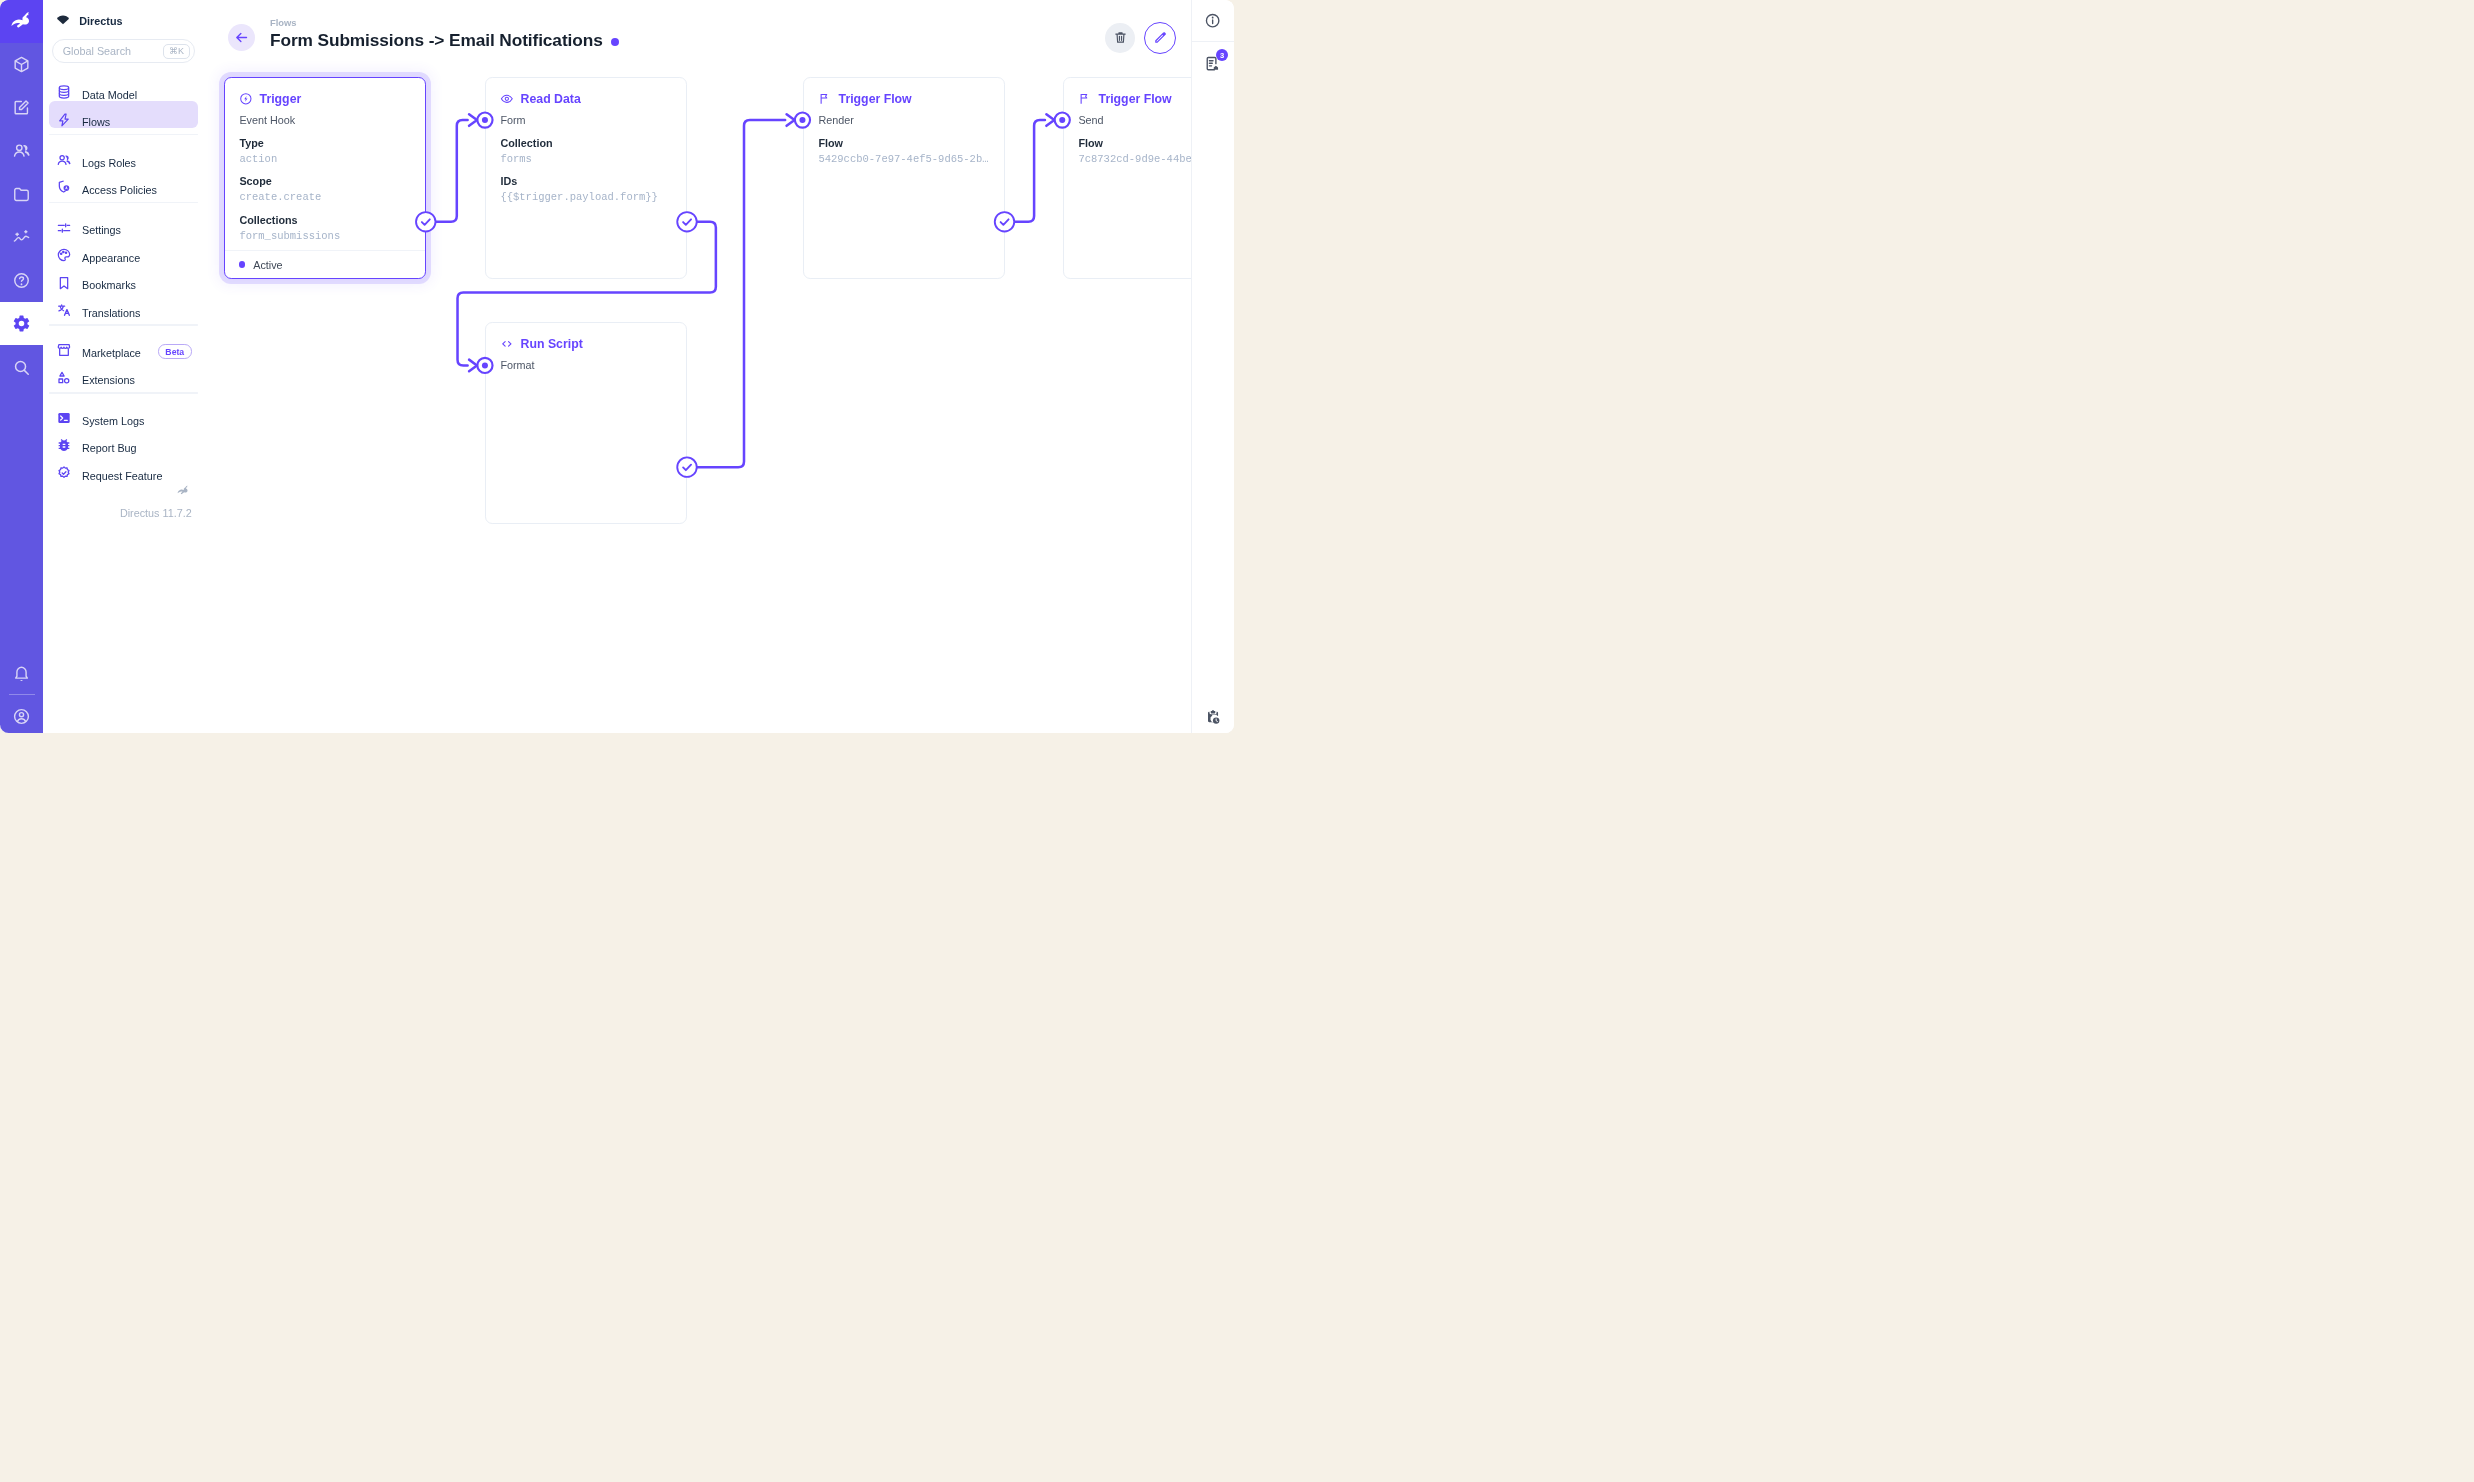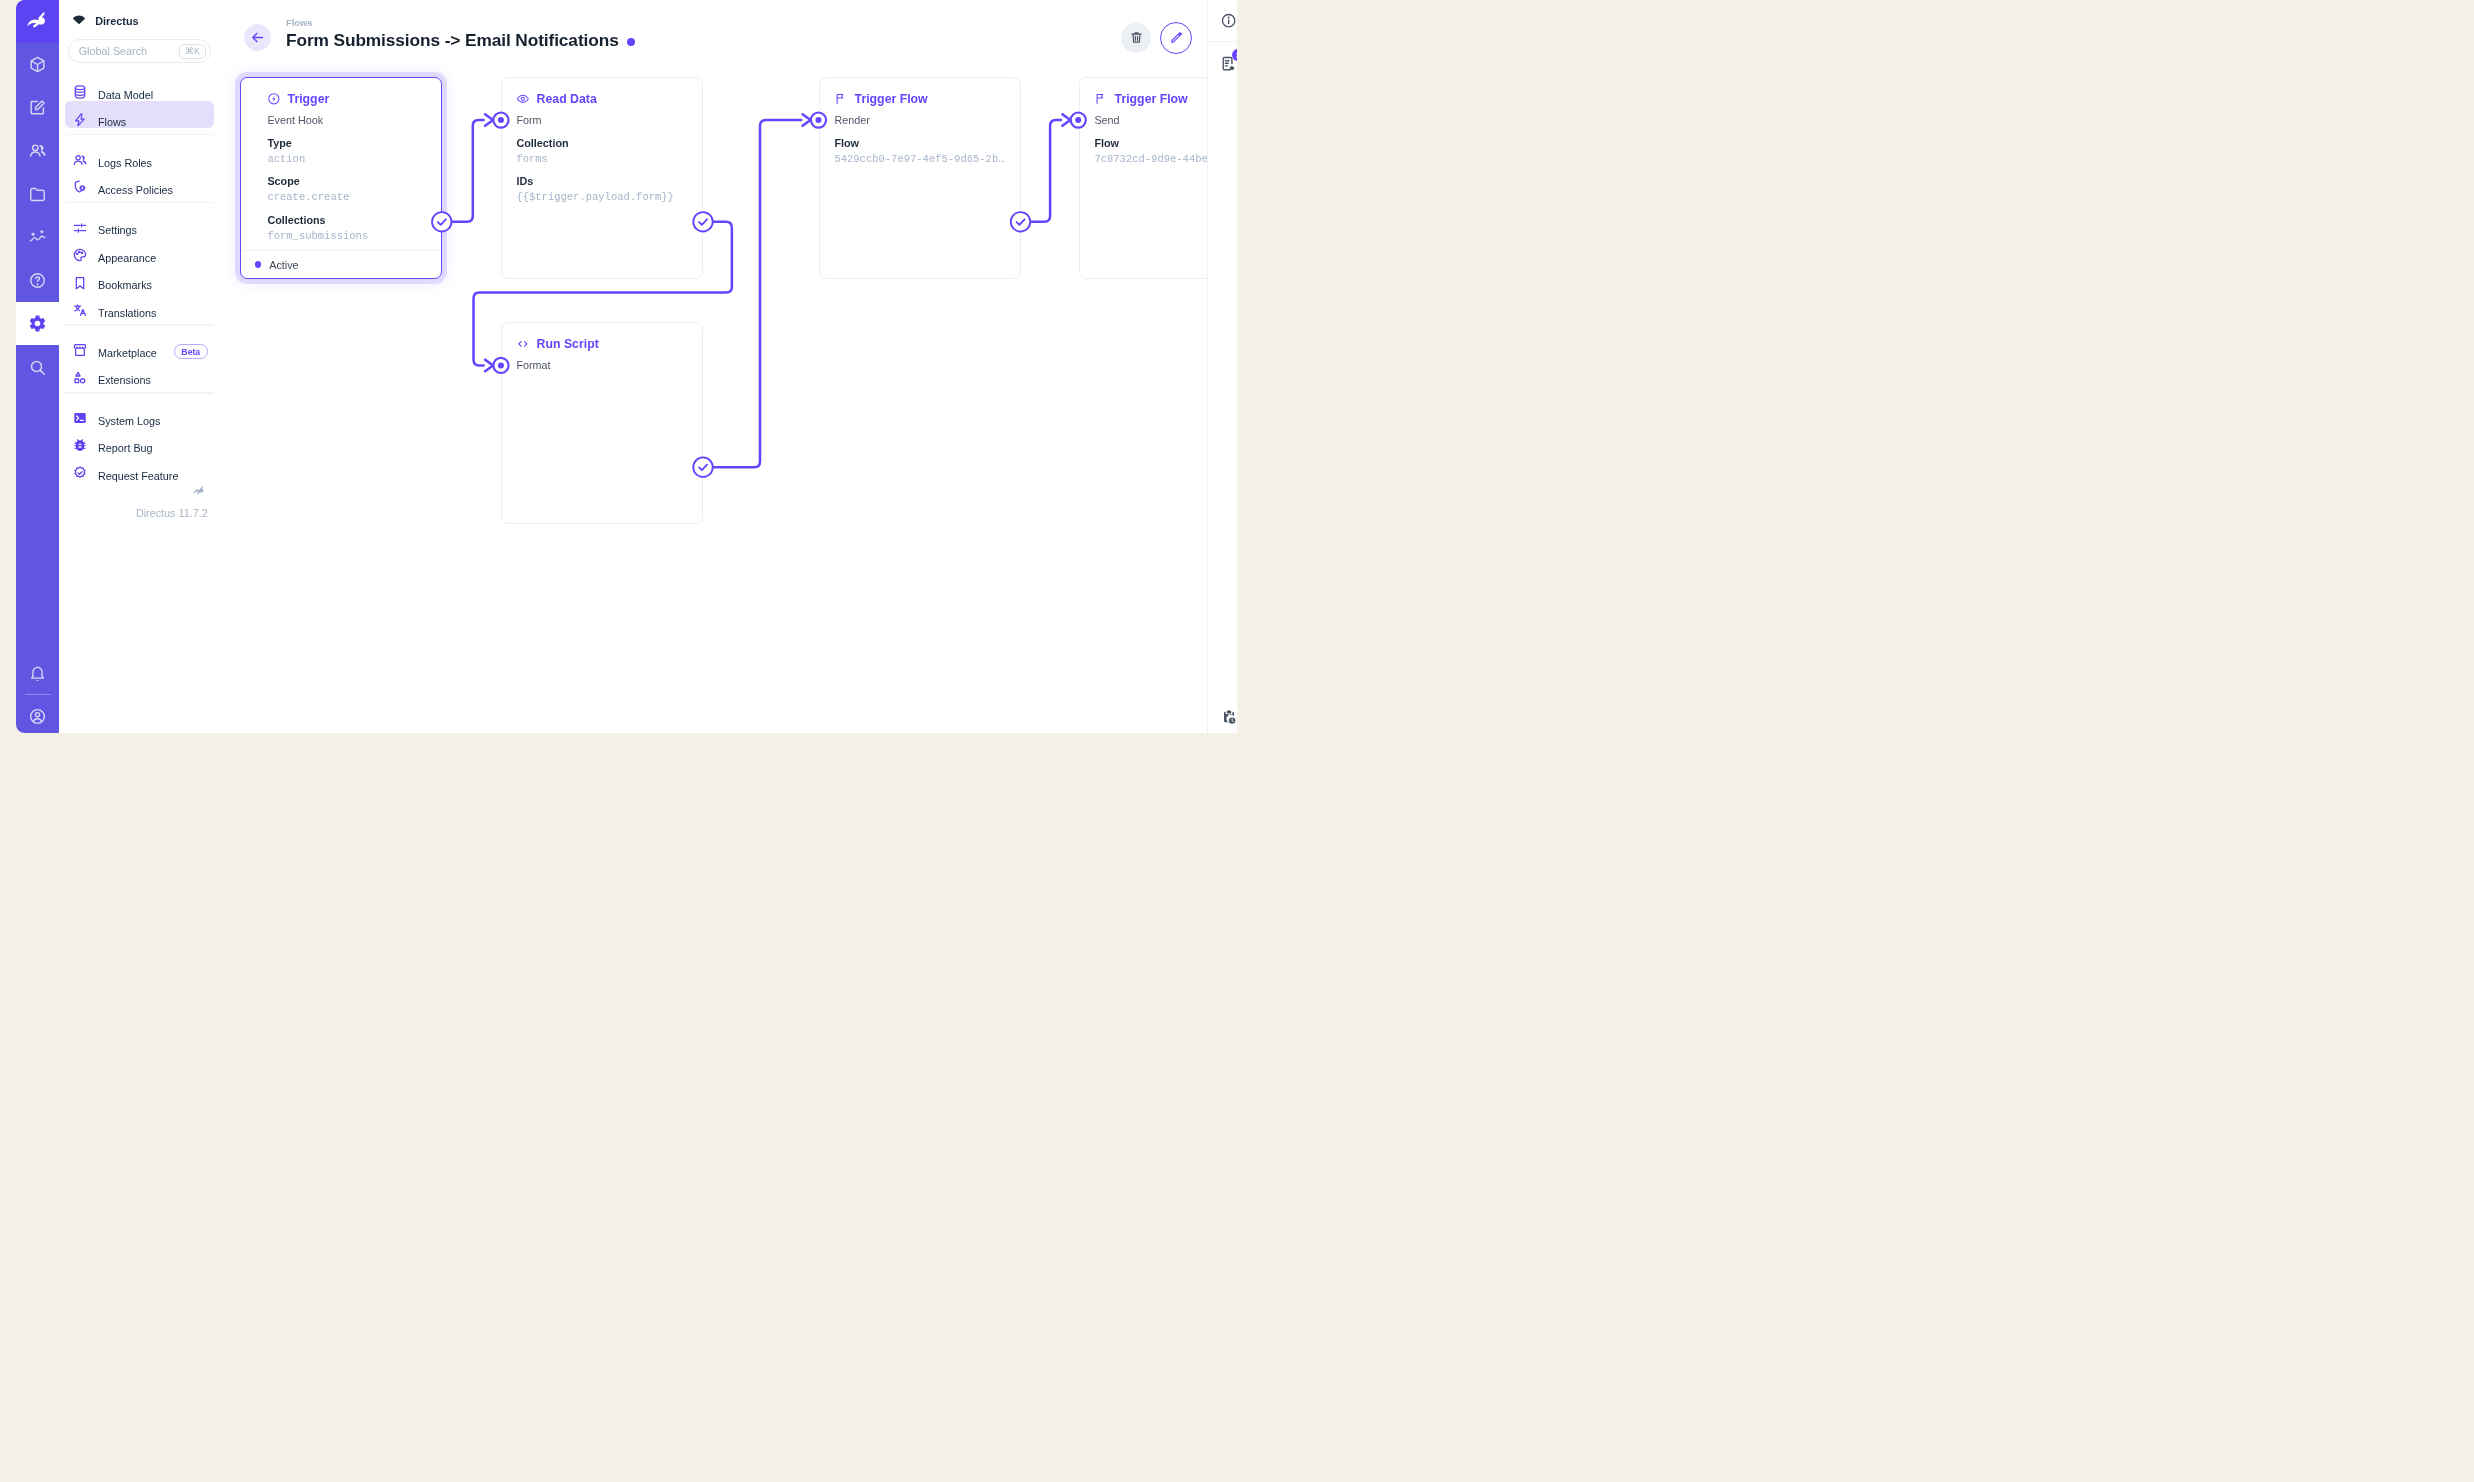--- a/index.html
+++ b/index.html
@@ -4,21 +4,21 @@
 <style>
   * { margin:0; padding:0; box-sizing:border-box; }
   html,body { width:1237px; height:741px; }
   body {
     background:#f6f1e7;
     font-family:"Liberation Sans", sans-serif;
     position:relative;
     -webkit-font-smoothing:antialiased;
   }
   #window {
-    position:absolute; left:16px; top:0; width:1234px; height:733px;
+    position:absolute; left:0; top:0; width:1234px; height:733px;
     background:#ffffff; border-radius:8.7px; overflow:hidden;
   }
   
   .module-bar {
     position:absolute; left:0; top:0; bottom:0; width:43px;
     background:#6156e1; z-index:40;
   }
   .logo-block {
     position:absolute; left:0; top:0; width:43px; height:43px;
     background:#5c44f2; display:flex; align-items:center; justify-content:center;
@@ -396,21 +396,21 @@
         <svg viewBox="0 0 24 24" fill="none" stroke="currentColor" stroke-width="1.9" stroke-linejoin="round">
             <path d="M4.5 17.2V19.5h2.3L17.3 9 15 6.7 4.5 17.2z"></path>
             <path d="M15.8 5.9l2.3 2.3 1.2-1.2a1.1 1.1 0 0 0 0-1.6l-.7-.7a1.1 1.1 0 0 0-1.6 0l-1.2 1.2z" fill="currentColor"></path>
           </svg>
       </div>
     </div>
   </div>
 
   <div class="canvas"></div>
 
-  <div class="panel selected" style="left:224px; top:77px;padding-left:12px;">
+  <div class="panel selected" style="left:224px; top:77px;">
     <div class="panel-header">
       <svg viewBox="0 0 24 24" fill="none" stroke="currentColor" stroke-width="1.8">
           <circle cx="12" cy="12" r="9"></circle>
           <path d="M13.2 6.8l-4 5.7h2.6l-1 4.7 4.1-5.7h-2.7l1-4.7z" fill="currentColor" stroke="none"></path>
         </svg>
       <span>Trigger</span>
     </div>
     <div class="panel-body">
       <div class="p-label">Event Hook</div>
       <div class="p-bold">Type</div>

